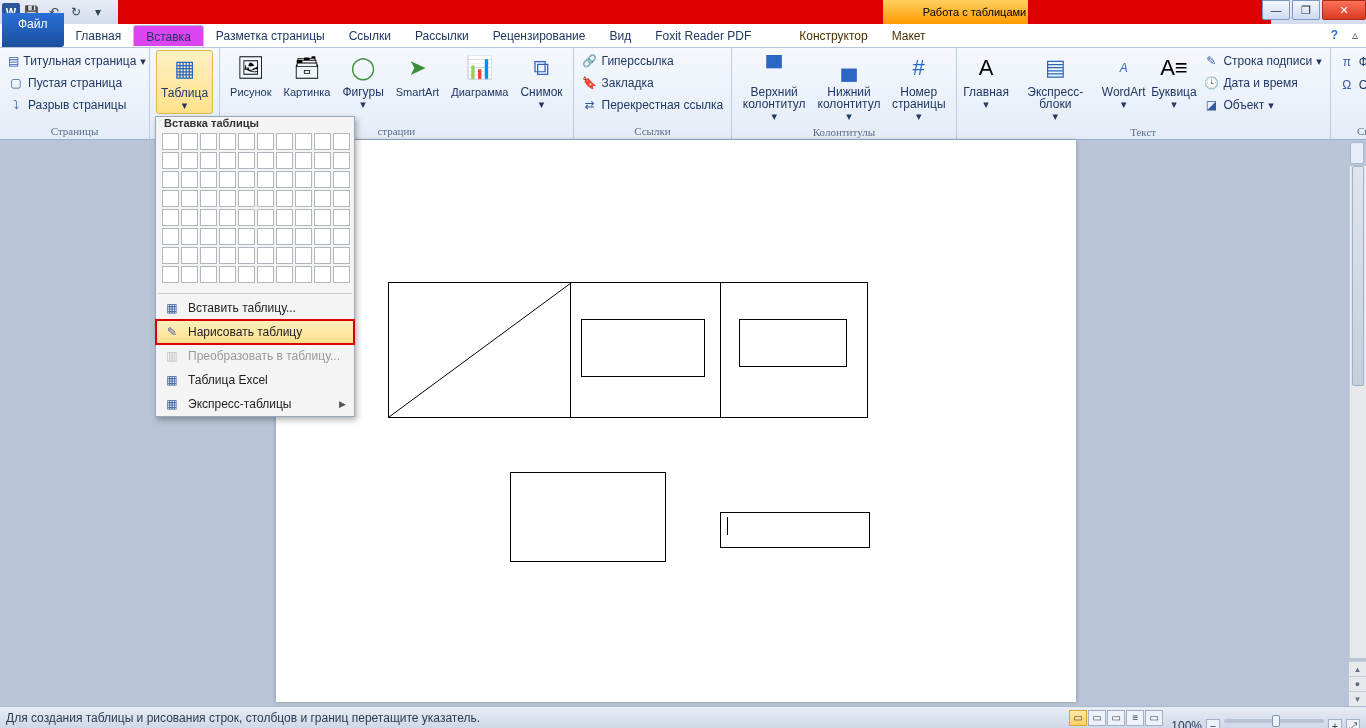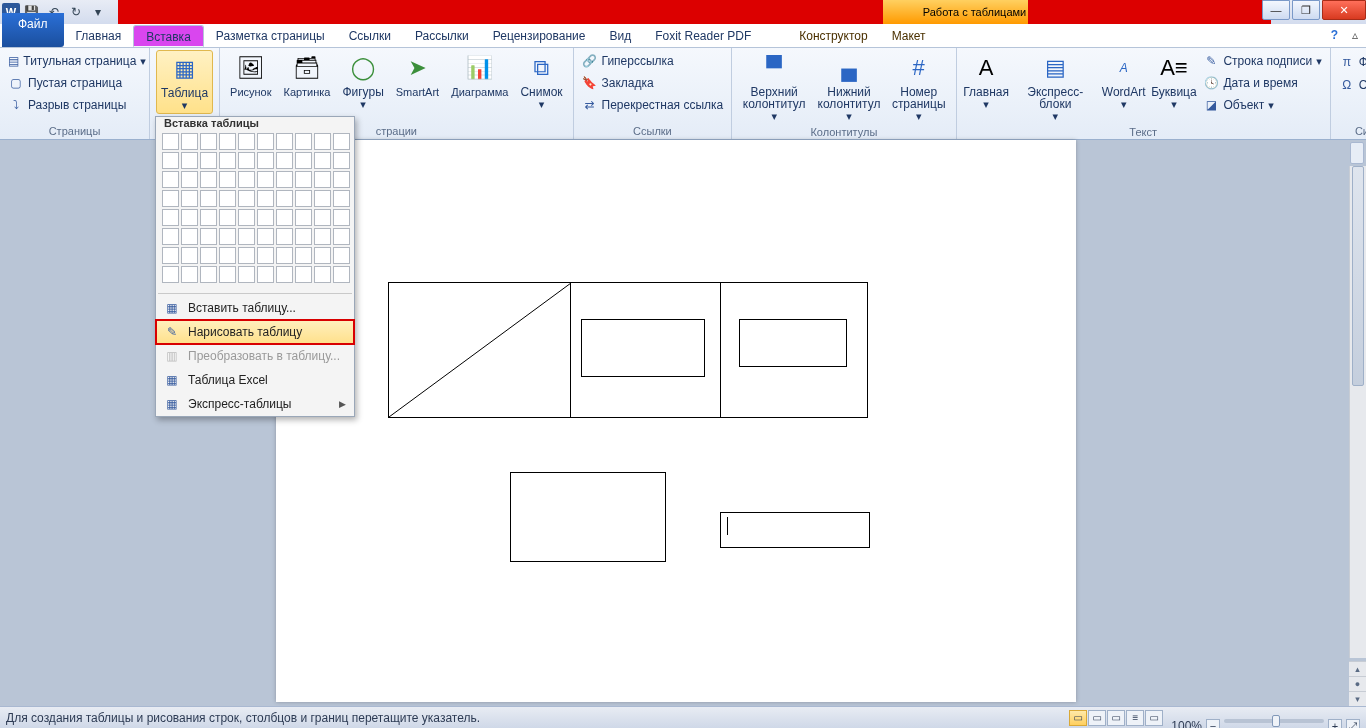--- a/index.html
+++ b/index.html
@@ -23,21 +23,21 @@
 .tab { padding: 4px 12px; color: #1f3864; cursor: default; height: 22px; line-height: 14px; }
 .tab.active { background: #d946ef; border: 1px solid #b5c4d9; border-bottom: 1px solid #f3f6fc; border-radius: 3px 3px 0 0; }
 .tab.ctx { color: #4a3000; }
 .help-icon { position: absolute; right: 28px; top: 4px; color: #2a6fd6; font-weight: bold; }
 .caret-icon { position: absolute; right: 8px; top: 4px; color: #4a4a4a; }
 
 
 .ribbon { height: 92px; background: linear-gradient(#f5f8fd,#e4ecf7); border-bottom: 1px solid #9ab0ce; display: flex; position: relative; }
 .group { border-right: 1px solid #c0cde0; padding: 2px 6px 0 6px; display: flex; flex-direction: column; align-items: center; }
 .group-body { display: flex; align-items: flex-start; gap: 4px; flex: 1; }
-.group-label { font-size: 11px; color: #5b6d88; padding: 2px 0; text-align: center; width: 100%; }
+.group-label { font-size: 11px; color: #5b6d88; padding: 2px 0; text-align: center; width: 100%; font-family: Liberation Serif, serif; }
 .vbtn { display: flex; flex-direction: column; align-items: center; padding: 2px 4px; gap: 2px; min-width: 44px; }
 .vbtn .ic { width: 32px; height: 32px; display: flex; align-items: center; justify-content: center; font-size: 22px; }
 .vbtn .lbl { font-size: 11px; color: #1f3864; text-align: center; line-height: 12px; }
 .vbtn.highlight { background: linear-gradient(#fff1c3,#ffe18a); border: 1px solid #e0b84e; border-radius: 3px; }
 .small-row { display: flex; align-items: center; gap: 4px; padding: 1px 2px; font-size: 11px; color: #1f3864; white-space: nowrap; }
 .small-row .sic { width: 16px; height: 16px; display: inline-flex; align-items: center; justify-content: center; font-size: 12px; color: #355a9e; }
 .small-stack { display: flex; flex-direction: column; justify-content: space-around; height: 66px; }
 
 
 .table-dd { position: absolute; left: 155px; top: 116px; width: 200px; background: #f4f4f4; border: 1px solid #9aa7b8; box-shadow: 2px 3px 6px rgba(0,0,0,.3); z-index: 50; }

